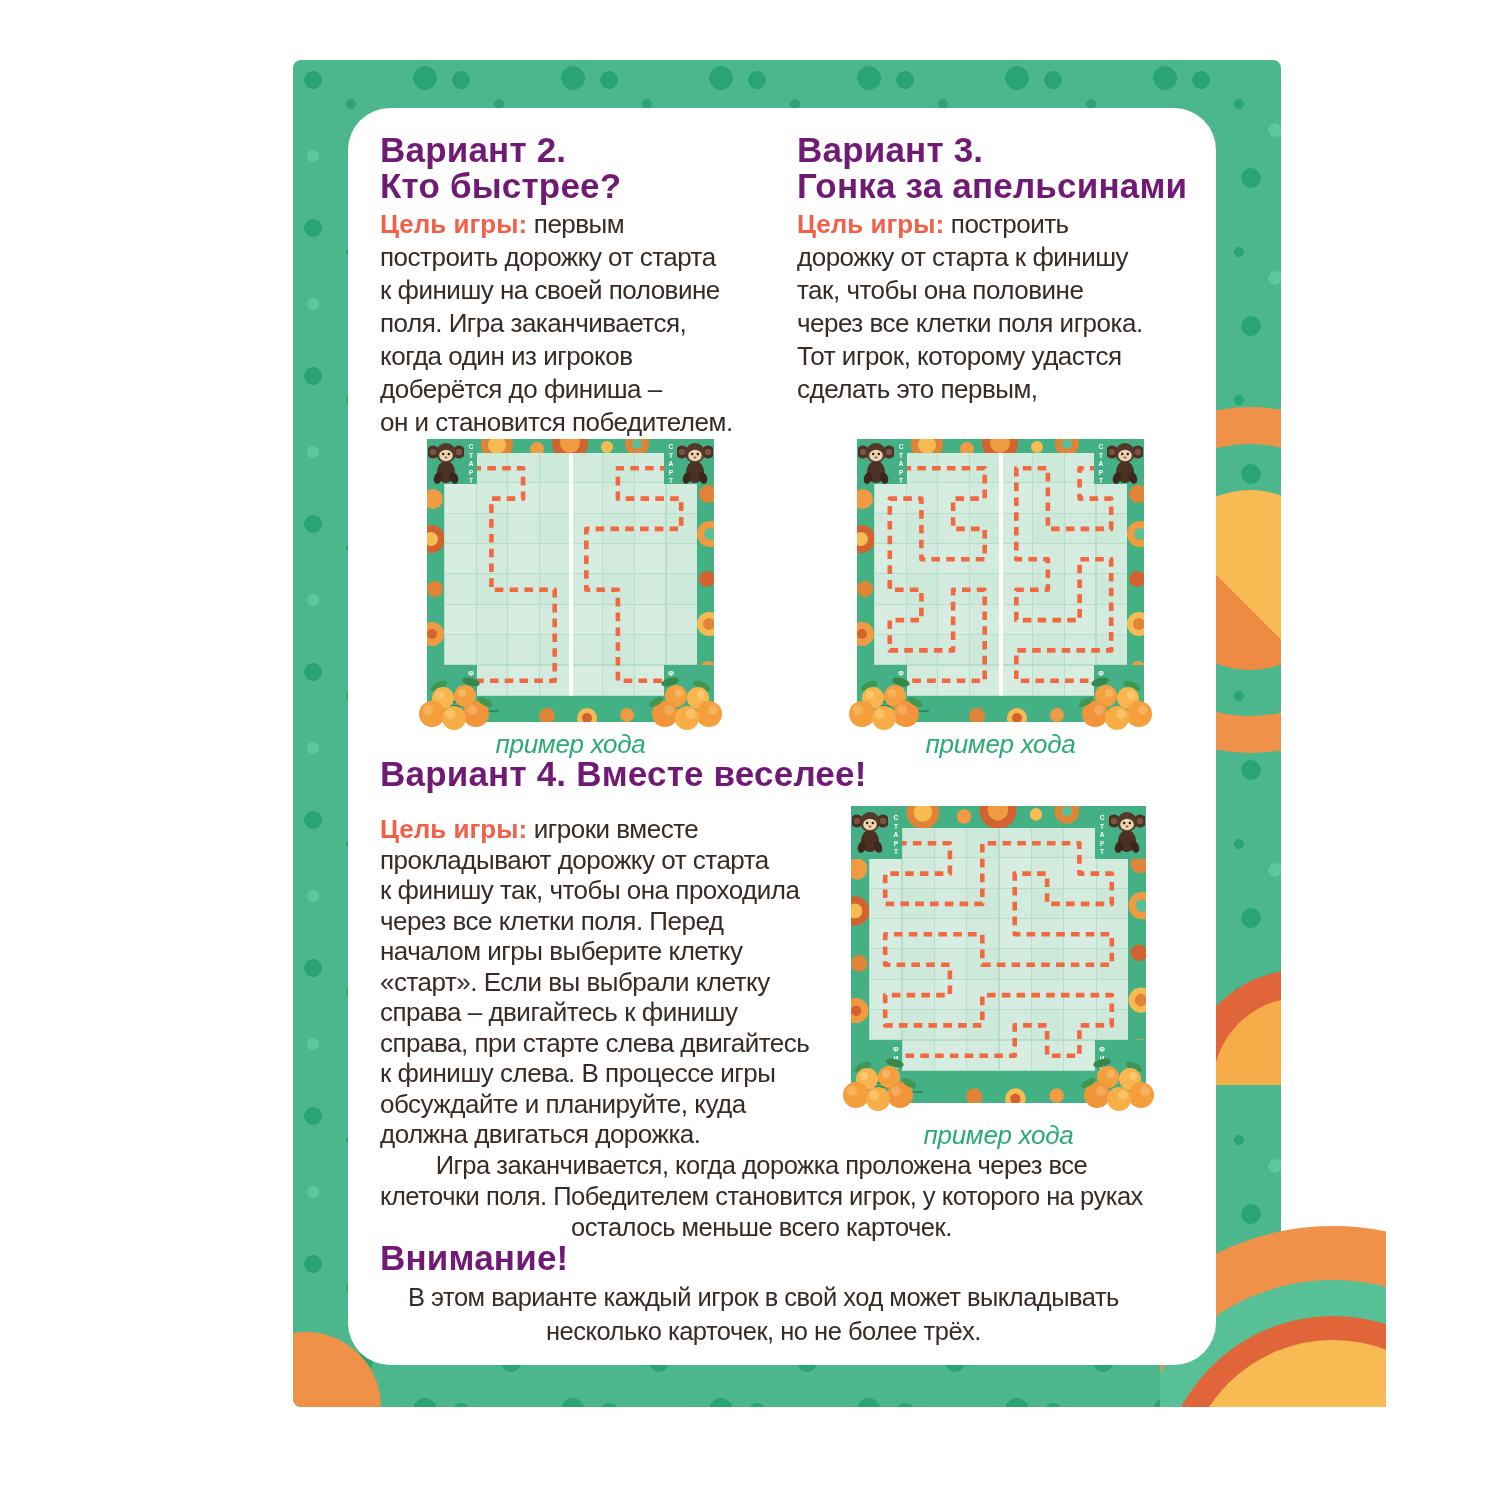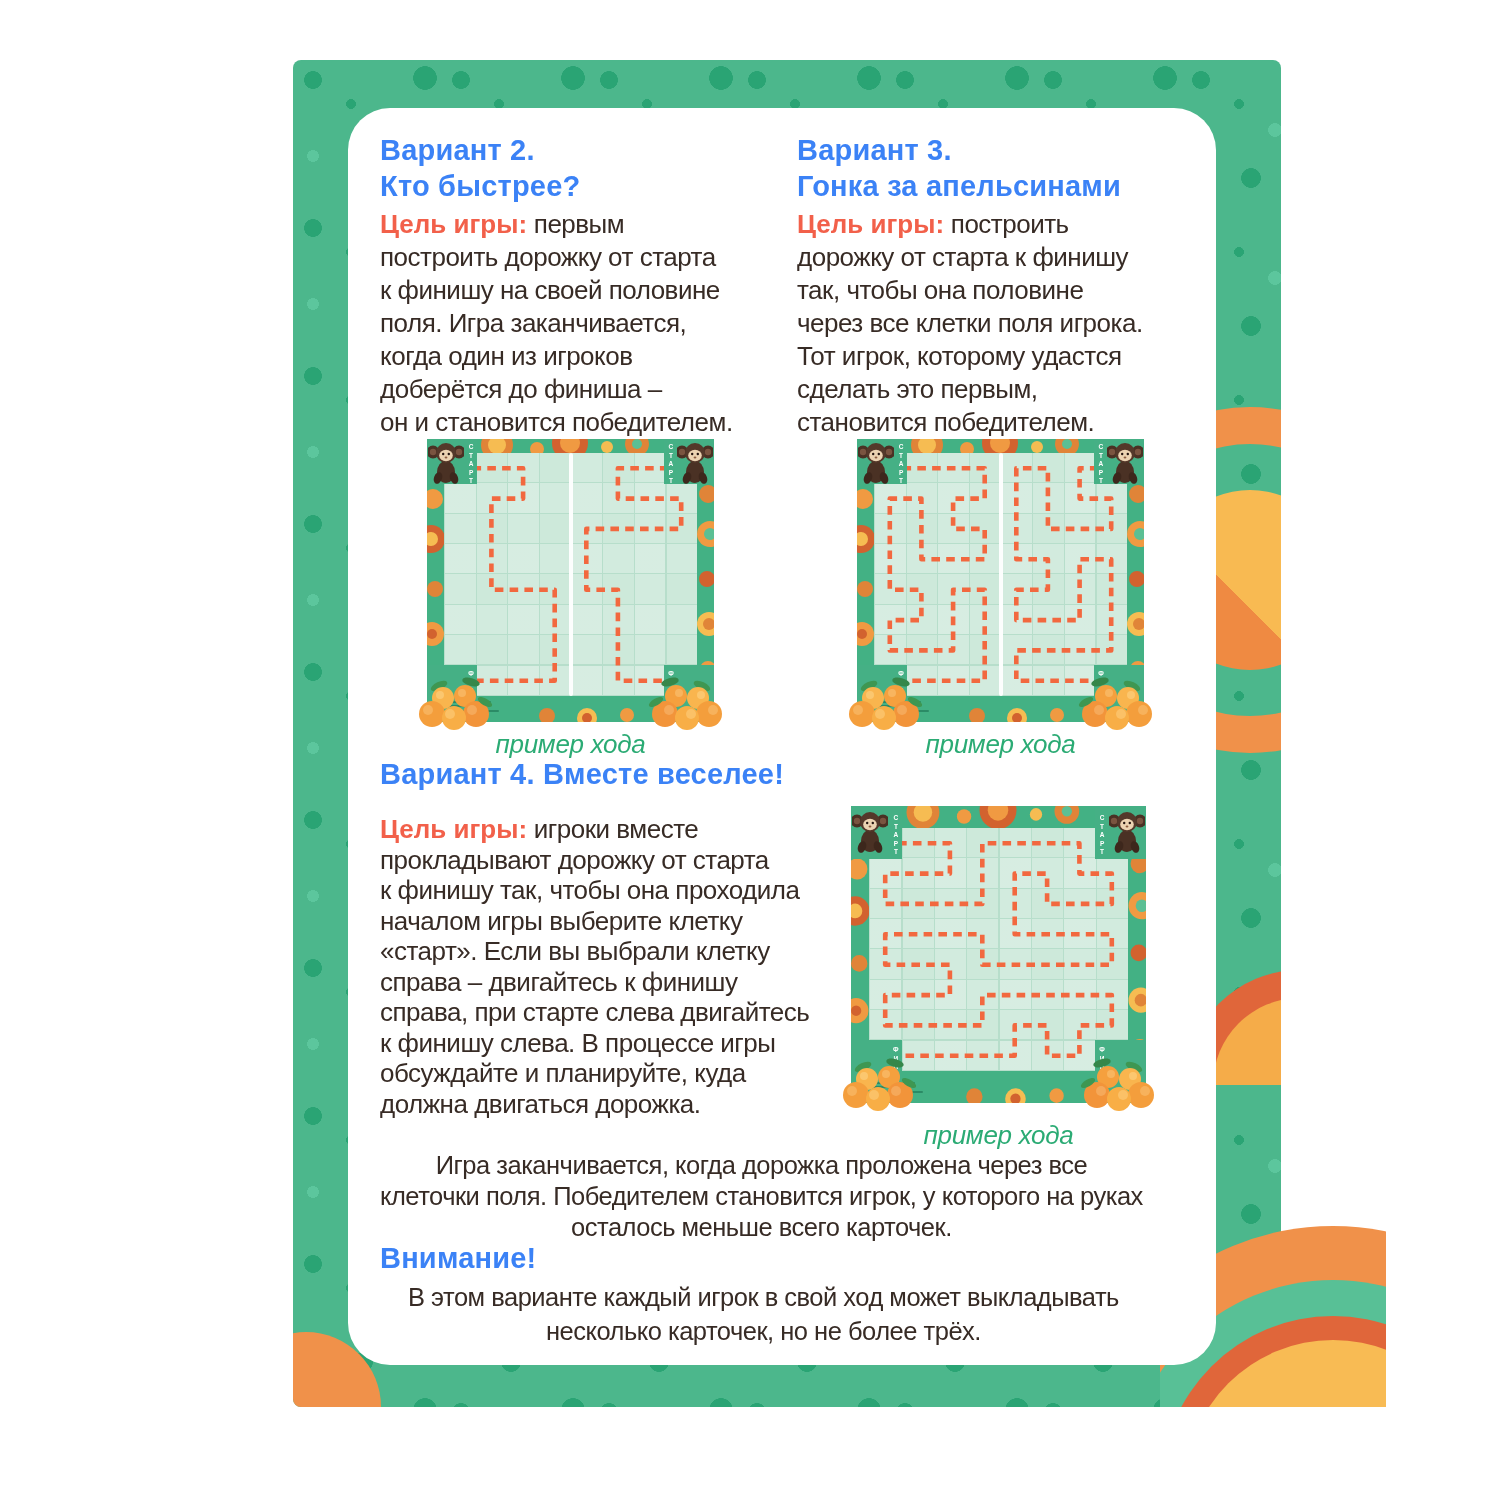--- a/index.html
+++ b/index.html
@@ -36,21 +36,21 @@
   .c3{position:absolute;border-radius:50%;}
   .c3.orange {left:-89px;top:4px;  width:524px;height:524px;background:#f0914a;}
   .c3.ltgreen{left:-35px;top:58px; width:416px;height:416px;background:#58c096;}
   .c3.stripe {left:1px;  top:94px; width:344px;height:344px;background:#e0663a;}
   .c3.yellow {left:25px; top:118px;width:296px;height:296px;background:#f8bb54;}
 
   
   .card{position:absolute;left:348px;top:108px;width:868px;height:1257px;background:#ffffff;
         border-radius:42px;z-index:5;}
 
-  .h2{position:absolute;color:#3b82f6;font-size:29px;font-weight:700;line-height:36px;
+  .h2{position:absolute;color:#701a75;font-size:35px;font-weight:700;line-height:36px;
       letter-spacing:.2px;white-space:nowrap;}
   .body-block{position:absolute;color:#372b25;font-size:26px;line-height:33px;
       letter-spacing:-.5px;white-space:nowrap;}
   .body-block.tight{line-height:30.5px;}
   .goal{color:#f2604a;font-weight:700;letter-spacing:0;}
   .caption{position:absolute;color:#2bab74;font-size:26px;font-style:italic;text-align:center;
       letter-spacing:-.3px;}
   .para{position:absolute;color:#372b25;font-size:25.5px;line-height:31px;letter-spacing:-.5px;white-space:nowrap;text-align:center;}
 
   
@@ -117,21 +117,20 @@
       <div>Вариант 3.</div>
       <div>Гонка за апельсинами</div>
     </div>
     <div class="body-block" style="left:449px;top:100px;">
       <div><span class="goal">Цель игры:</span> <span>построить</span></div>
       <div>дорожку от старта к финишу</div>
       <div>так, чтобы она половине</div>
       <div>через все клетки поля игрока.</div>
       <div>Тот игрок, которому удастся</div>
       <div>сделать это первым,</div>
-      <div>становится победителем.</div>
     </div>
 
     <div class="board" style="left:79px;top:331px;width:287px;height:283px;">
       <svg class="board-decor" viewBox="0 0 287 283" preserveAspectRatio="none">
           <circle cx="70" cy="6" r="16" fill="#e08438"></circle>
           <circle cx="70" cy="6" r="9" fill="#f6bc52"></circle>
           <circle cx="110" cy="10" r="7" fill="#f09a42"></circle>
           <circle cx="143" cy="4" r="18" fill="#d2622f"></circle>
           <circle cx="143" cy="4" r="10" fill="#f09a42"></circle>
           <circle cx="180" cy="8" r="6" fill="#f6bc52"></circle>
@@ -356,20 +355,21 @@
     <div class="caption" style="left:79px;top:621px;width:287px;">пример хода</div>
     <div class="caption" style="left:509px;top:621px;width:287px;">пример хода</div>
 
     <div class="h2" style="left:32px;top:648px;">
       <div>Вариант 4. Вместе веселее!</div>
     </div>
     <div class="body-block tight" style="left:32px;top:706px;">
       <div><span class="goal">Цель игры:</span> <span>игроки вместе</span></div>
       <div>прокладывают дорожку от старта</div>
       <div>к финишу так, чтобы она проходила</div>
+      <div>через все клетки поля. Перед</div>
       <div>началом игры выберите клетку</div>
       <div>«старт». Если вы выбрали клетку</div>
       <div>справа – двигайтесь к финишу</div>
       <div>справа, при старте слева двигайтесь</div>
       <div>к финишу слева. В процессе игры</div>
       <div>обсуждайте и планируйте, куда</div>
       <div>должна двигаться дорожка.</div>
     </div>
 
     <div class="board" style="left:503px;top:698px;width:295px;height:297px;">

